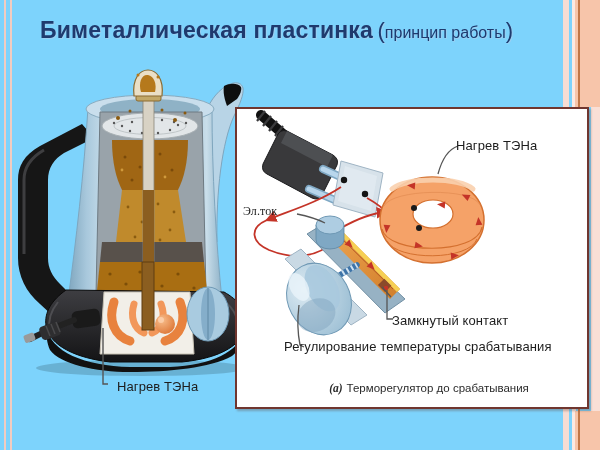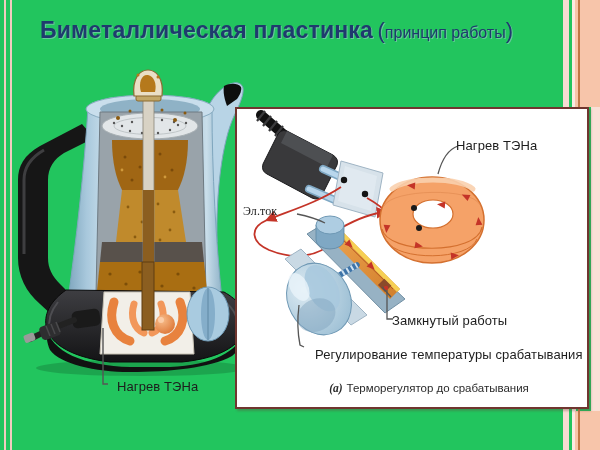--- a/index.html
+++ b/index.html
@@ -1,17 +1,17 @@
 <!DOCTYPE html>
 <html><head>
 <meta charset="utf-8">
 <style>
   html,body{margin:0;padding:0;background:#888;}
   #slide{
-    position:relative;width:600px;height:450px;background:#22c55e;
+    position:relative;width:600px;height:450px;background:#7dd3fc;
     overflow:hidden;font-family:"Liberation Sans",sans-serif;
     margin:0 auto;
   }
   
   .vline{position:absolute;top:0;height:450px;z-index:1;}
   .edge-left-1{left:4px;width:2px;background:#F2CCC0;}
   .edge-left-2{left:10px;width:2px;background:#F2CCC0;}
   .edge-r-1{left:563px;width:6px;background:#F7DCD3;}
   .edge-r-2{left:572px;width:4px;background:#FBE9E2;}
   .edge-r-3{left:591px;width:9px;background:#F9DFD6;}
@@ -38,21 +38,21 @@
   .kettle{position:absolute;left:10px;top:62px;z-index:4;}
   
   .lbl{
     position:absolute;z-index:6;color:#1d1d1d;font-size:13px;
     letter-spacing:.1px;white-space:nowrap;
   }
   .lbl-current{left:243px;top:204px;font-size:12px;font-family:Liberation Serif, serif;}
   .lbl-heater2{left:456px;top:138px;}
   .lbl-bimetal{left:388px;top:289px;}
   .lbl-closed{left:392px;top:313px;}
-  .lbl-regul{left:315px;top:339px;margin-top:8px;}
+  .lbl-regul{left:284px;top:339px;}
   .lbl-kettle{left:117px;top:379px;}
   .caption{
     position:absolute;left:235px;top:382px;width:388px;text-align:center;
     z-index:6;color:#2a2a2a;font-size:11.5px;white-space:nowrap;
   }
   .cap-a{font-family:"Liberation Serif",serif;font-style:italic;font-weight:700;margin-right:4px;}
 </style>
 </head>
 <body>
 
@@ -315,21 +315,21 @@
         <path d="M221,37 C212,40 205,50 201,65"></path>
         <path d="M154,188 L145,178"></path>
         <path d="M150,181 L150,210 L156,210"></path>
         <path d="M62,196 C60,212 61,226 63,236 L67,238"></path>
       </g>
     </svg>
   </div>
 
   <div class="lbl lbl-current">Эл.ток</div>
   <div class="lbl lbl-heater2">Нагрев ТЭНа</div>
-  <div class="lbl lbl-closed">Замкнутый работы</div>
+  <div class="lbl lbl-closed">Замкнутый контакт</div>
   <div class="lbl lbl-regul">Регулирование температуры срабатывания</div>
   <div class="lbl lbl-kettle">Нагрев ТЭНа</div>
 
   <div class="caption">
     <span class="cap-a">(а)</span><span>Терморегулятор до срабатывания</span>
   </div>
 
 </div>
 
 </body></html>

